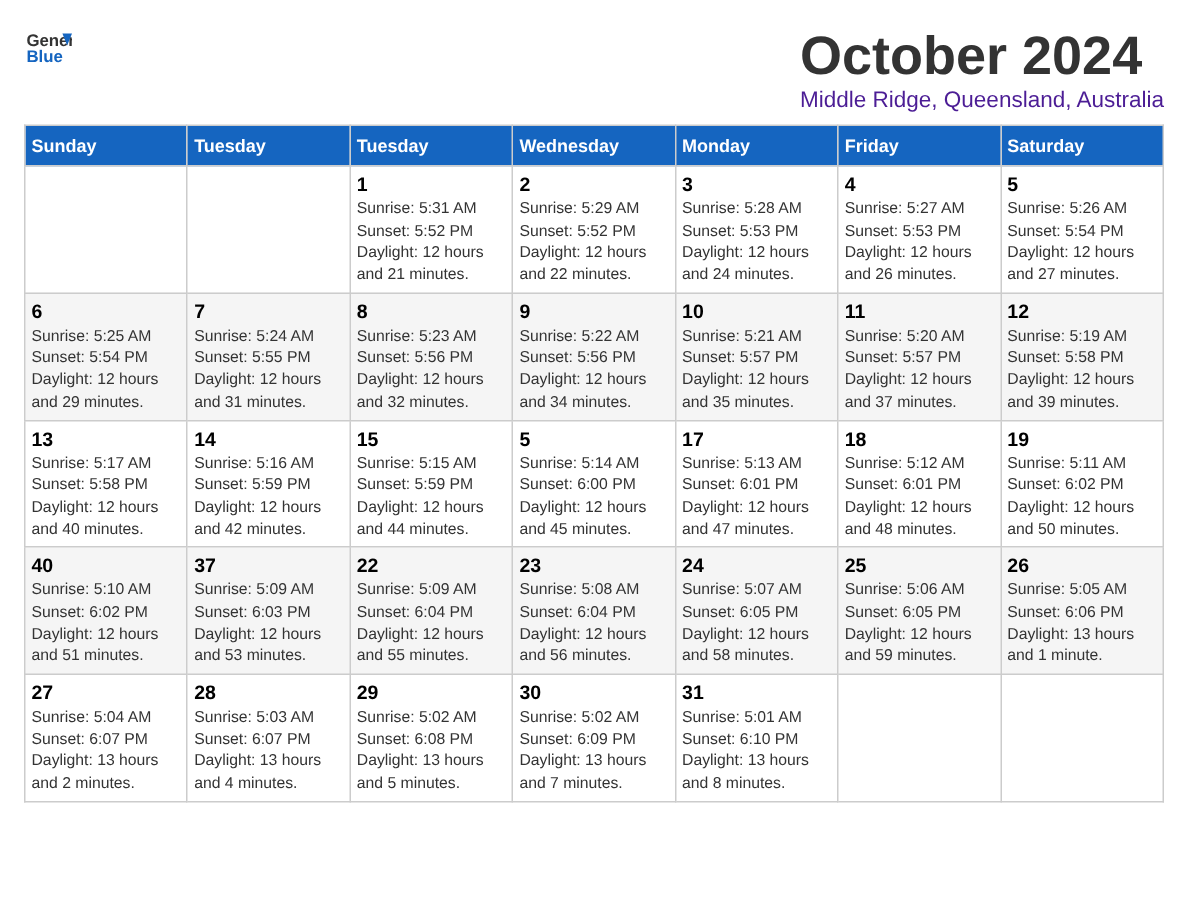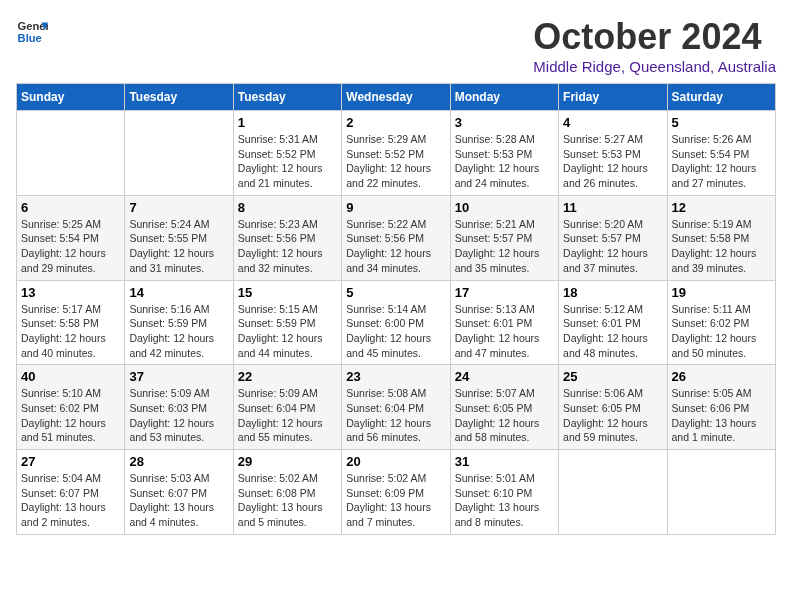--- a/index.html
+++ b/index.html
@@ -228,21 +228,21 @@
         </td>
         <td>
           <div class="day-num">28</div>
           <div class="day-detail">Sunrise: 5:03 AM<br>Sunset: 6:07 PM<br>Daylight: 13 hours and 4 minutes.</div>
         </td>
         <td>
           <div class="day-num">29</div>
           <div class="day-detail">Sunrise: 5:02 AM<br>Sunset: 6:08 PM<br>Daylight: 13 hours and 5 minutes.</div>
         </td>
         <td>
-          <div class="day-num">20</div>
+          <div class="day-num">30</div>
           <div class="day-detail">Sunrise: 5:02 AM<br>Sunset: 6:09 PM<br>Daylight: 13 hours and 7 minutes.</div>
         </td>
         <td>
           <div class="day-num">31</div>
           <div class="day-detail">Sunrise: 5:01 AM<br>Sunset: 6:10 PM<br>Daylight: 13 hours and 8 minutes.</div>
         </td>
         <td class="empty-cell"></td>
         <td class="empty-cell"></td>
       </tr>
     </tbody>

